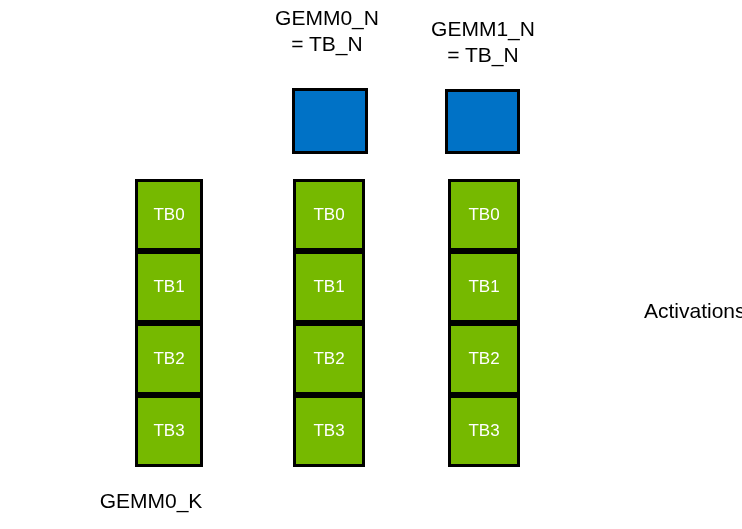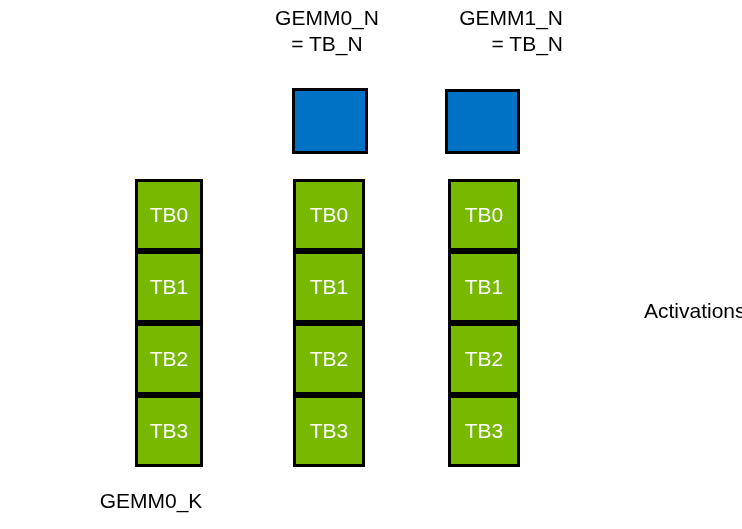--- a/index.html
+++ b/index.html
@@ -28,42 +28,42 @@
     position: absolute;
     display: flex;
     flex-direction: column;
   }
   .tb-cell {
     box-sizing: border-box;
     height: 72px;
     border: 3px solid var(--border_black, #000000);
     background: var(--nvidia_green, #76B900);
     color: var(--text_white, #FFFFFF);
-    font-size: 21px;
+    font-size: 17px;
     display: flex;
     align-items: center;
     justify-content: center;
   }
   .weights-block {
     position: absolute;
     box-sizing: border-box;
     border: 3px solid var(--border_black, #000000);
     background: var(--weights_blue, #0072C6);
   }
 </style>
 </head>
 <body>
 
 <div class="canvas">
 
   <div class="lbl center" style="left:247px; top:5px; width:160px;">
     <div>GEMM0_N</div>
     <div>= TB_N</div>
   </div>
-  <div class="lbl center" style="left:403px; top:5px; width:160px;text-align:right;">
+  <div class="lbl center" style="left:403px; top:16px; width:160px;">
     <div>GEMM1_N</div>
     <div>= TB_N</div>
   </div>
 
   <div class="weights-block" style="left:292px; top:88px; width:76px; height:66px;"></div>
   <div class="weights-block" style="left:445px; top:89px; width:75px; height:65px;"></div>
 
   <div class="tb-col" style="left:135px; top:179px; width:68px;">
     <div class="tb-cell">TB0</div>
     <div class="tb-cell">TB1</div>

